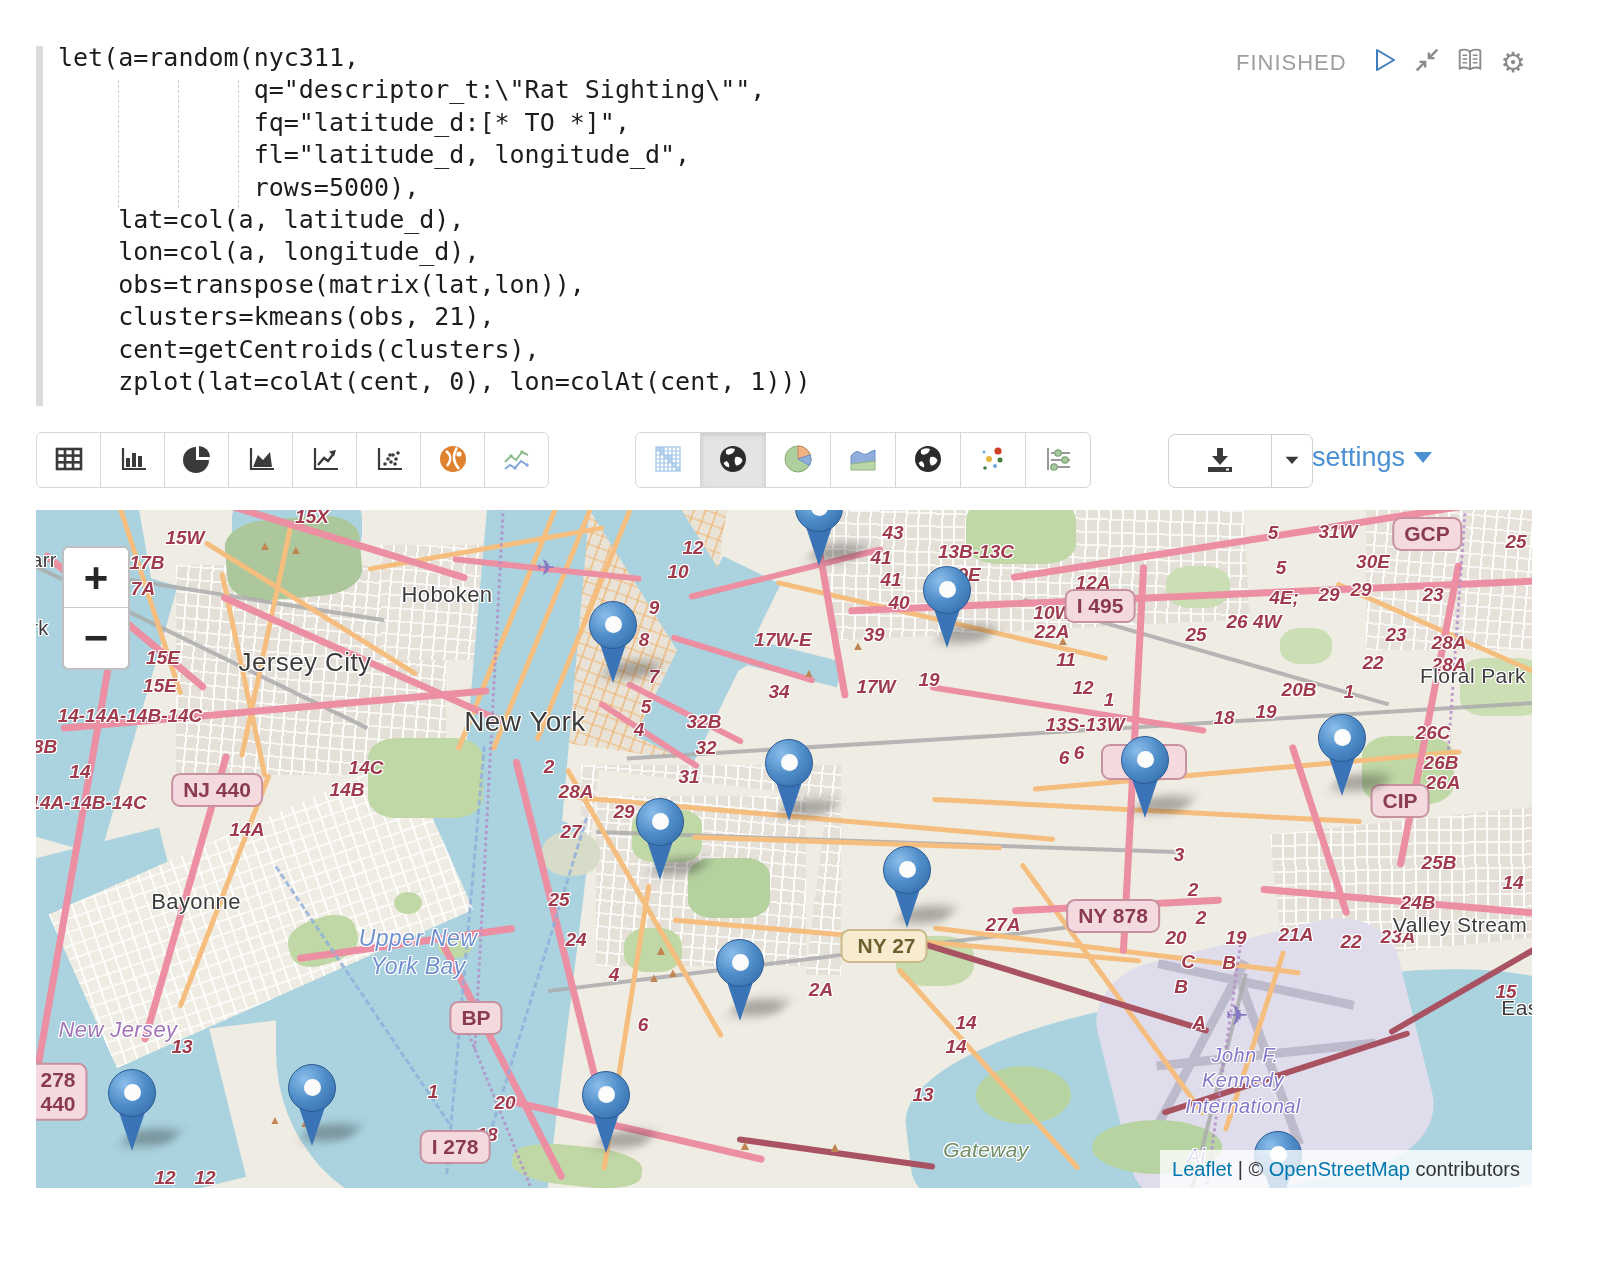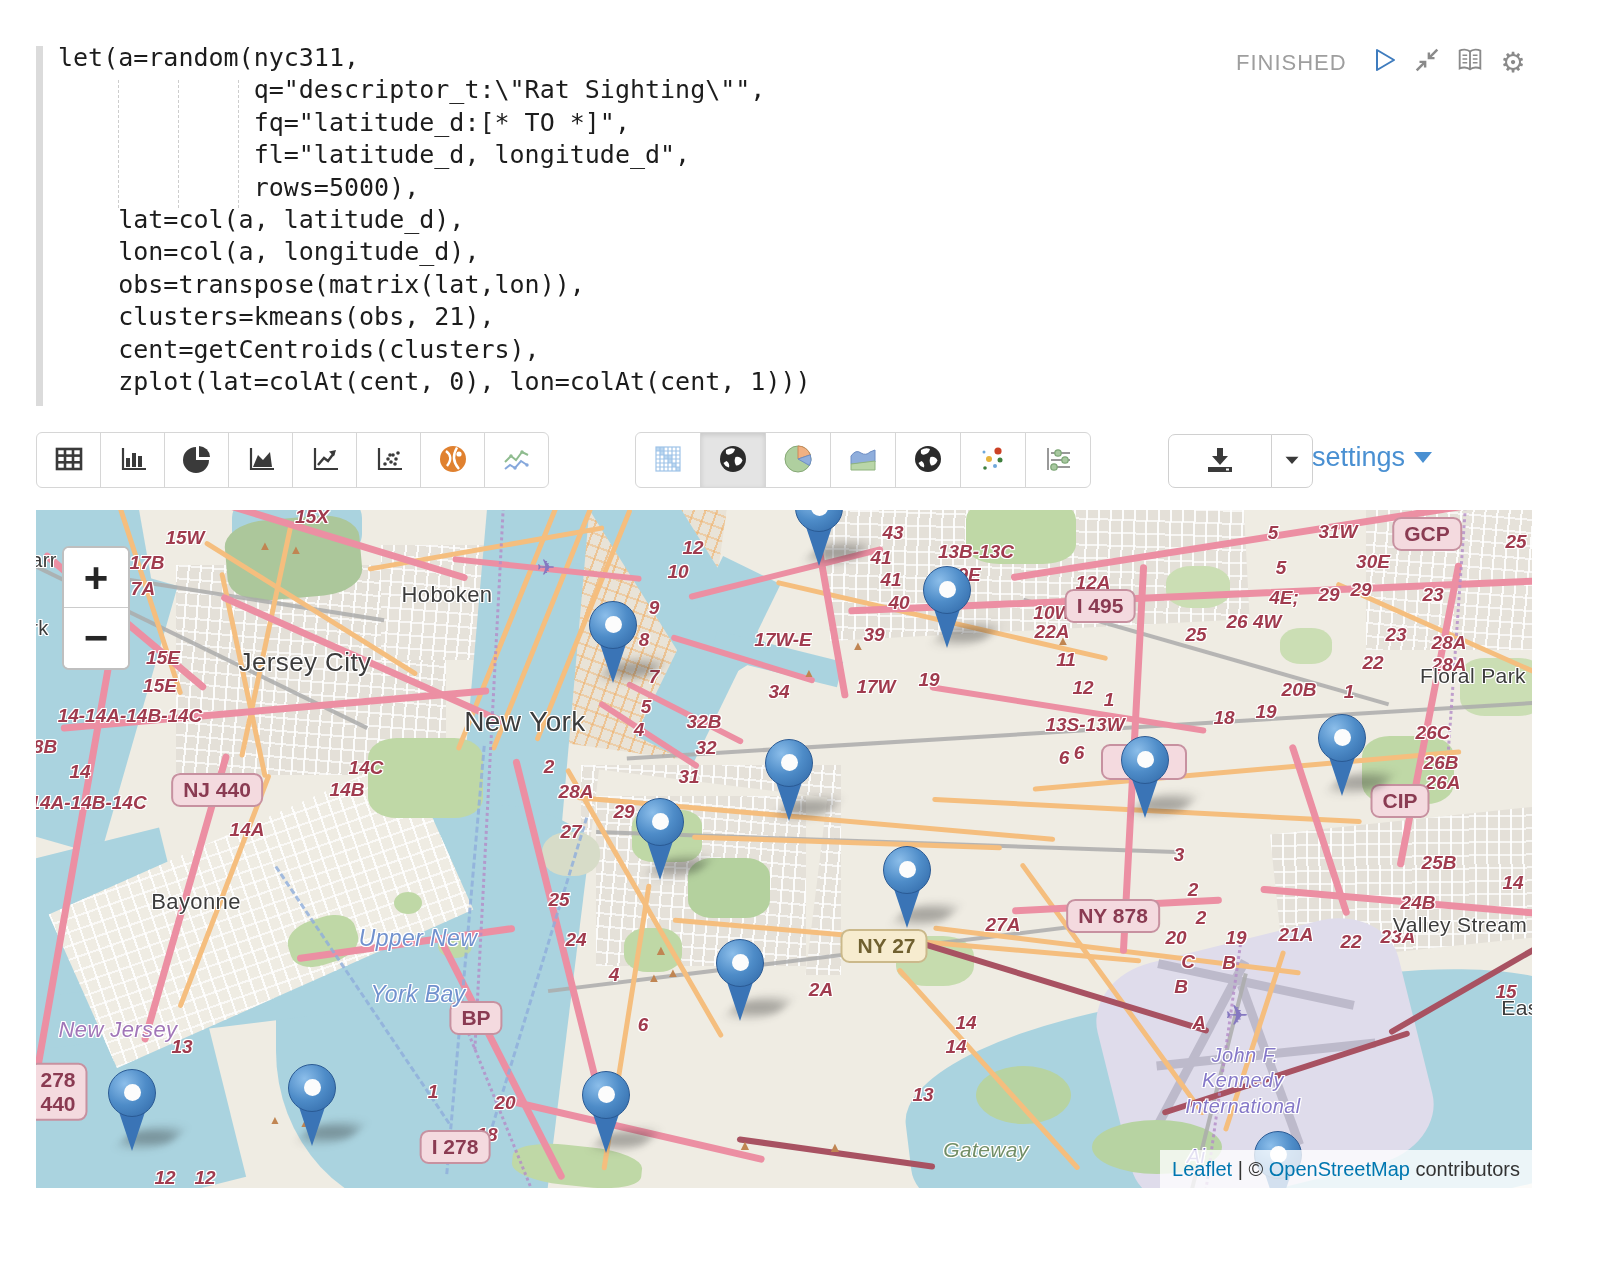--- a/index.html
+++ b/index.html
@@ -416,21 +416,21 @@
         <span class="map-label halo" style="left: 269px; top: 152px; font-size: 26px;">Jersey City</span>
         <span class="map-label halo" style="left: 489px; top: 212px; font-size: 28px;">New York</span>
         <span class="map-label halo" style="left: 160px; top: 392px; font-size: 22px;">Bayonne</span>
         <span class="map-label halo" style="left: 1437px; top: 166px; font-size: 21px;">Floral Park</span>
         <span class="map-label halo" style="left: 1424px; top: 415px; font-size: 21px;">Valley Stream</span>
         <span class="map-label halo" style="left: 1484px; top: 498px; font-size: 21px;">Eas</span>
         <span class="map-label halo" style="left: 8px; top: 50px; font-size: 20px;">arr</span>
         <span class="map-label halo" style="left: 4px; top: 118px; font-size: 20px;">rk</span>
         <span class="map-label halo lbl-state" style="left: 82px; top: 520px; font-size: 22px;">New Jersey</span>
         <span class="map-label halo lbl-water" style="left: 382px; top: 428px; font-size: 23px;">Upper New</span>
-        <span class="map-label halo lbl-water" style="left: 382px; top: 456px; font-size: 23px; margin-top: 28px;">York Bay</span>
+        <span class="map-label halo lbl-water" style="left: 382px; top: 456px; font-size: 23px;">York Bay</span>
         <span class="map-label halo lbl-air" style="left: 1209px; top: 545px; font-size: 20px;">John F.</span>
         <span class="map-label halo lbl-air" style="left: 1207px; top: 570px; font-size: 20px;">Kennedy</span>
         <span class="map-label halo lbl-air" style="left: 1207px; top: 596px; font-size: 20px;">International</span>
         <span class="map-label halo lbl-air" style="left: 1160px; top: 622px; font-size: 20px; margin-top: 24px;">Ai</span>
         <span class="map-label halo lbl-park" style="left: 950px; top: 640px; font-size: 21px;">Gateway</span>
         <span class="shield" style="left: 181px; top: 280px; text-align: right;">NJ 440</span>
         <span class="shield" style="left: 1064px; top: 96px;">I 495</span>
         <span class="shield" style="left: 1041px; top: 406px; margin-left: 36px;">NY 878</span>
         <span class="shield" style="left: 440px; top: 508px;">BP</span>
         <span class="shield" style="left: 1391px; top: 24px;">GCP</span>

